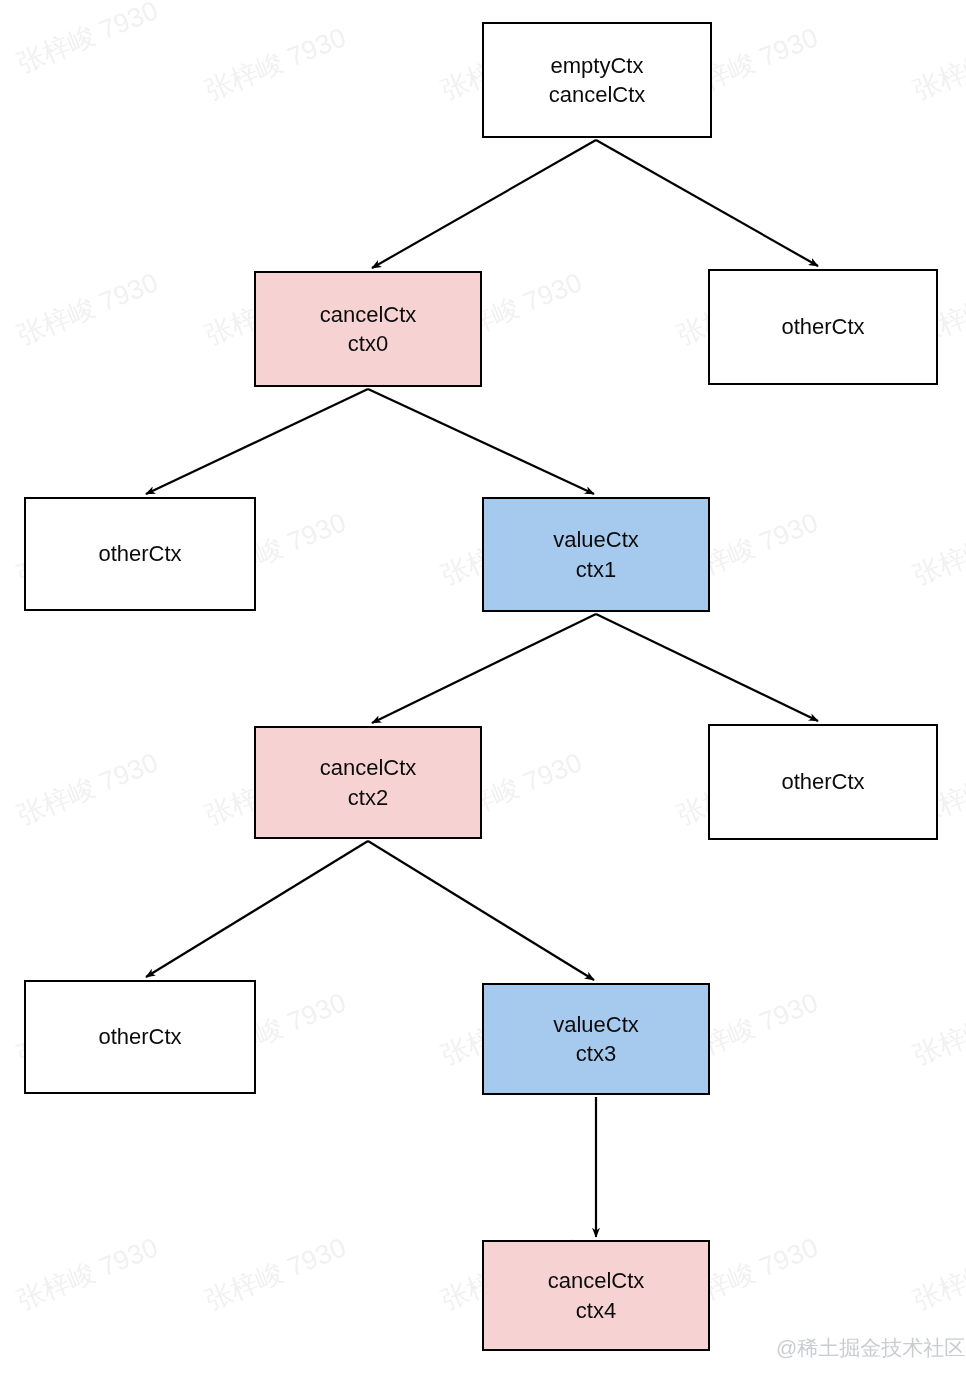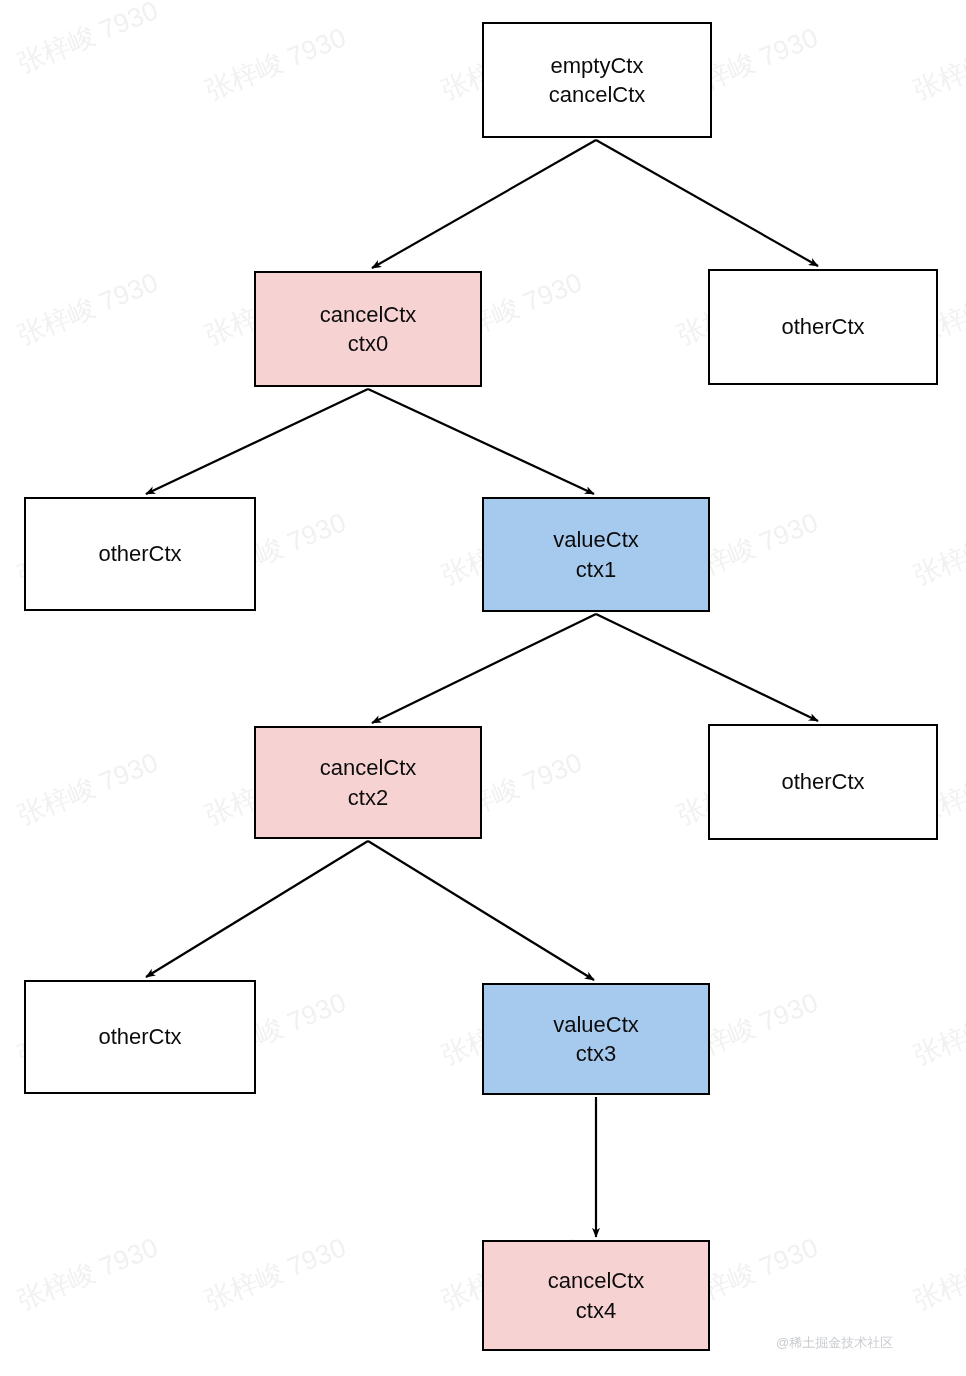--- a/index.html
+++ b/index.html
@@ -61,21 +61,21 @@
     line-height: 1.32;
   }
   .node .line {
     display: block;
     text-align: center;
   }
   .attribution {
     position: absolute;
     z-index: 4;
     font-family: "Liberation Sans", sans-serif;
-    font-size: 13px;
+    font-size: 21px;
     color: #c9ccd1;
     white-space: nowrap;
     user-select: none;
   }
 </style>
 </head>
 <body>
 
 <div id="canvas" style="width: 966px; height: 1376px; background: rgb(255, 255, 255);">
 

